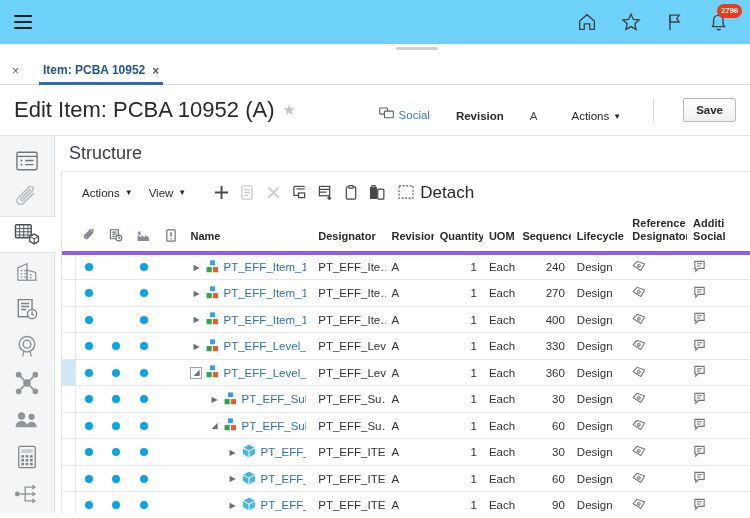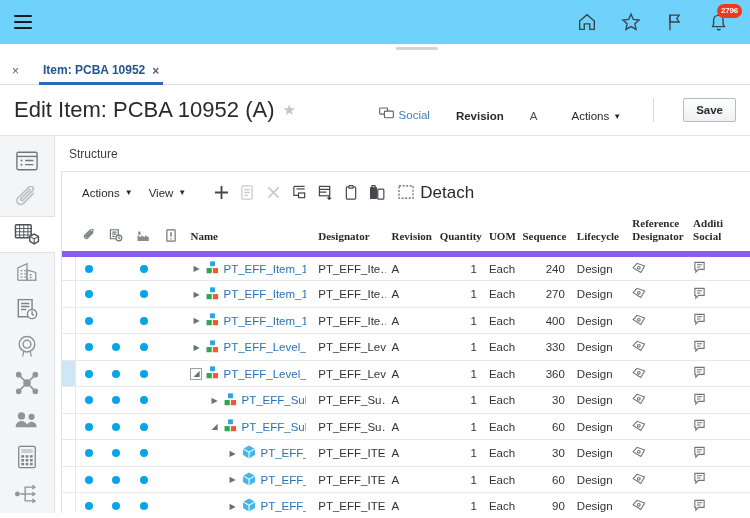--- a/index.html
+++ b/index.html
@@ -163,21 +163,21 @@
 
   .panel { flex: 1; display:flex; flex-direction:column; min-width:0; }
 
   .panel-header {
     height: 36px;
     display:flex; align-items:center;
     padding-left: 14px;
     border-top: 1px solid #dfe3e6;
     background:#fff;
   }
-  .panel-title { font-size: 12px; color:#3a3f44; }
+  .panel-title { font-size: 18px; color:#3a3f44; }
 
   .panel-inner {
     flex:1;
     border-top:1px solid #dfe3e6;
     border-left:1px solid #dfe3e6;
     margin-left: 6px;
     background:#fff;
     display:flex; flex-direction:column;
     min-height:0;
   }
@@ -209,25 +209,24 @@
     width: 100%;
     table-layout: fixed;
     font-size: 11.5px;
   }
   table.grid thead th {
     font-size: 11px;
     font-weight: bold;
     color: #2a2a2a;
     text-align: left;
     padding: 4px 6px 9px 6px;
-    border-bottom: 6px solid #8b5cf6;
+    border-bottom: 4px solid #8b5cf6;
     vertical-align: bottom;
     white-space: nowrap;
     overflow: hidden;
-    font-family: Liberation Serif, serif;
   }
   table.grid thead th.c { text-align:center; }
   table.grid thead th.r { text-align:right; }
   table.grid thead th.ic { padding-bottom: 7px; }
   .hdr-icon { display:inline-block; color:#6f757b; vertical-align: middle; }
   .hdr-2line { line-height: 1.15; white-space: normal; }
 
   table.grid td {
     border-bottom: 1px solid #e6e9ec;
     padding: 0 6px;

